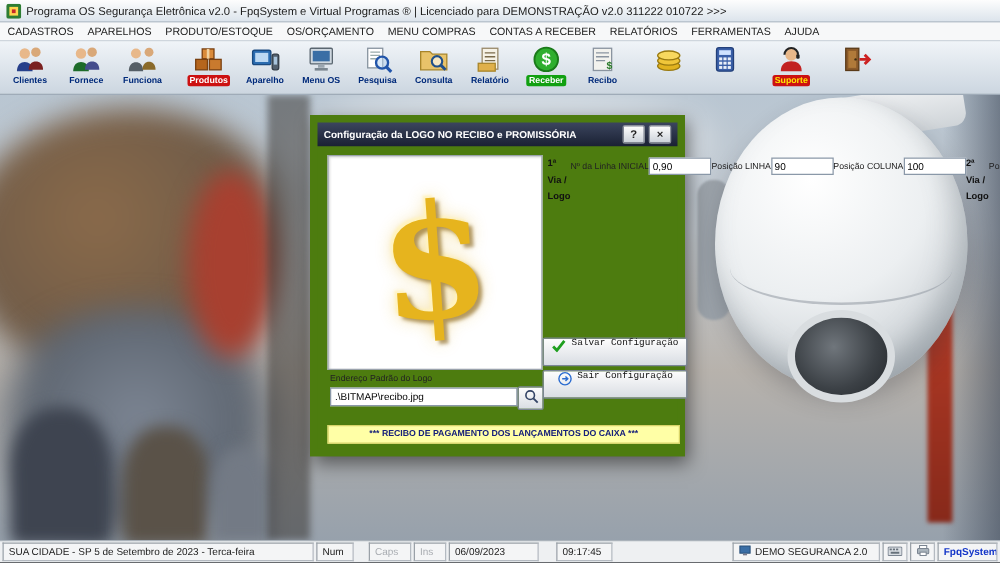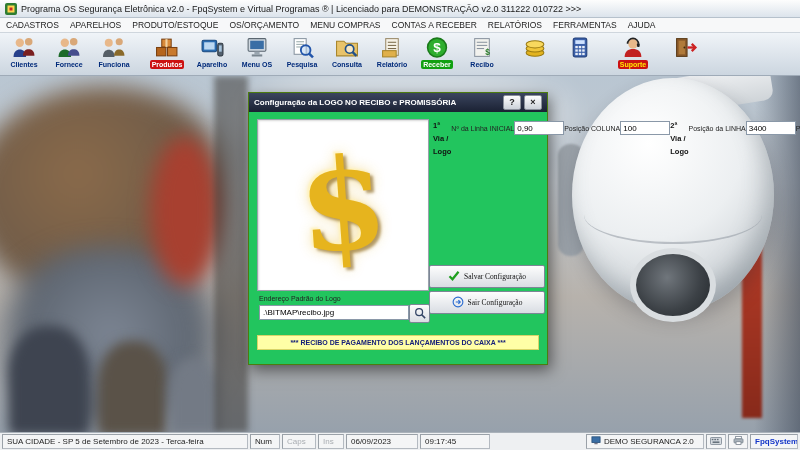--- a/index.html
+++ b/index.html
@@ -63,21 +63,21 @@
     background:radial-gradient(circle at 38% 28%,#ffffff,#eceff1 45%,#d2d7db 72%,#aeb5bc 95%);
     box-shadow:inset -8px -14px 22px rgba(90,100,110,.35),2px 8px 18px rgba(40,45,55,.25);}
   .cam-seam{position:absolute;left:584px;top:110px;width:178px;height:56px;border-radius:50%;
     border-bottom:2px solid rgba(145,153,163,.55);}
   .cam-lens{position:absolute;left:630px;top:172px;width:86px;height:74px;border-radius:50%;
     background:radial-gradient(circle at 42% 38%,#70767c,#3c4146 58%,#22262a);
     border:6px solid #d9dde0;box-sizing:border-box;}
 
   
   .dialog{position:absolute;left:248px;top:92px;width:300px;height:273px;
-    background:#22c55e;border:1px solid #4d7c0f;box-shadow:3px 5px 14px rgba(0,0,0,.5);
+    background:#4d7c0f;border:6px solid #4d7c0f;box-shadow:3px 5px 14px rgba(0,0,0,.5);
     box-sizing:border-box;z-index:10;}
   .dlg-titlebar{position:absolute;left:0;top:0;width:100%;height:19px;box-sizing:border-box;
     background:linear-gradient(180deg,#3b455e,#1a2133);display:flex;align-items:center;
     padding:0 5px;color:#fff;font-size:8px;font-weight:bold;gap:3px;}
   .dlg-title{flex:1;white-space:nowrap;overflow:hidden;}
   .dlg-btn{width:16px;height:13px;flex:0 0 auto;display:flex;align-items:center;justify-content:center;
     background:linear-gradient(180deg,#fefefe,#ccd2d9);border:1px solid #8a909a;border-radius:2px;
     font-size:9px;color:#222;font-weight:bold;line-height:1;cursor:default;}
   .img-box{position:absolute;left:8px;top:26px;width:170px;height:170px;background:#fff;
     border:1px solid #9aa2ac;box-shadow:inset 1px 1px 2px #d8d8d8;
@@ -88,22 +88,22 @@
   .fields{position:absolute;left:184px;top:26px;width:110px;display:flex;flex-direction:row;}
   .fheading{font-size:7.5px;font-weight:bold;color:#111;height:13px;line-height:13px;}
   .fgap{height:5px;}
   .frow{display:flex;justify-content:space-between;align-items:center;height:18px;}
   .flabel{font-size:7px;color:#222;white-space:nowrap;}
   .frow input{width:44px;height:12px;font-size:8px;text-align:left;
     border:1px solid #8a98a8;padding:0 2px;background:#fff;
     font-family:"Liberation Sans",sans-serif;box-sizing:content-box;}
   .dlg-button{position:absolute;left:180px;width:114px;height:21px;
     background:linear-gradient(180deg,#fdfdfd,#d9dde3);border:1px solid #7c8696;border-radius:2px;
-    display:flex;align-items:center;justify-content:center;gap:4px;font-size:7.5px;color:#111;
-    font-family:Liberation Serif, serif;cursor:default;}
+    display:flex;align-items:flex-start;justify-content:center;gap:4px;font-size:7.5px;color:#111;
+    font-family:Liberation Mono, monospace;cursor:default;}
   .btn-save{top:172px;}
   .btn-exit{top:198px;}
   .path-label{position:absolute;left:10px;top:202px;font-size:7px;color:#222;}
   .path-input{position:absolute;left:10px;top:212px;width:142px;height:13px;font-size:8px;
     border:1px solid #8a98a8;background:#fff;padding:0 3px;
     font-family:"Liberation Sans",sans-serif;}
   .mag-btn{position:absolute;left:160px;top:211px;width:19px;height:17px;
     background:linear-gradient(180deg,#fdfdfd,#d9dde3);border:1px solid #7c8696;border-radius:2px;
     display:flex;align-items:center;justify-content:center;cursor:default;}
   .banner{position:absolute;left:8px;top:242px;width:282px;height:15px;background:#ffffa6;
@@ -112,24 +112,24 @@
 
   
   .statusbar{position:absolute;left:0;bottom:0;width:100%;height:18px;background:#eef0f2;
     border-top:1px solid #aab2ba;display:flex;align-items:stretch;gap:2px;
     padding:1px 2px;box-sizing:border-box;font-size:8px;color:#222;}
   .scell{border:1px solid #b4bac1;border-top-color:#9aa1a8;border-left-color:#9aa1a8;
     background:#f4f5f6;display:flex;align-items:center;padding:0 4px;box-sizing:border-box;
     white-space:nowrap;overflow:hidden;gap:3px;}
   .s-loc{flex:1;}
   .s-num{width:30px;}
-  .s-caps{width:34px;color:#a9adb2;}
+  .s-caps{width:34px;color:#a9adb2;margin-left:10px;}
   .s-ins{width:26px;color:#a9adb2;}
   .s-date{width:72px;}
-  .s-time{width:70px;}
+  .s-time{width:45px;margin-left:12px;}
   .s-master{width:92px;background:linear-gradient(90deg,#28c421,#6bef5e,#28c421);
     font-weight:bold;color:#0a3a08;justify-content:center;margin-top:40px;}
   .s-sys{width:118px;}
   .s-ico{width:20px;justify-content:center;}
   .s-brand{width:48px;color:#1436c8;font-weight:bold;}
 </style>
 </head>
 <body>
 
 <div class="screen">
@@ -364,20 +364,24 @@
       <span class="dollar">$</span>
     </div>
 
     <div class="fields">
       <div class="fheading">1ª Via / Logo</div>
       <div class="frow">
         <span class="flabel">Nº da Linha INICIAL</span>
         <input value="0,90" style="">
       </div>
       <div class="frow">
+        <span class="flabel">Posição LINHA</span>
+        <input value="90" style="">
+      </div>
+      <div class="frow">
         <span class="flabel">Posição COLUNA</span>
         <input value="100" style="">
       </div>
       <div class="fgap"></div>
       <div class="fheading">2ª Via / Logo</div>
       <div class="frow">
         <span class="flabel">Posição da LINHA</span>
         <input value="3400" style="">
       </div>
       <div class="frow">

